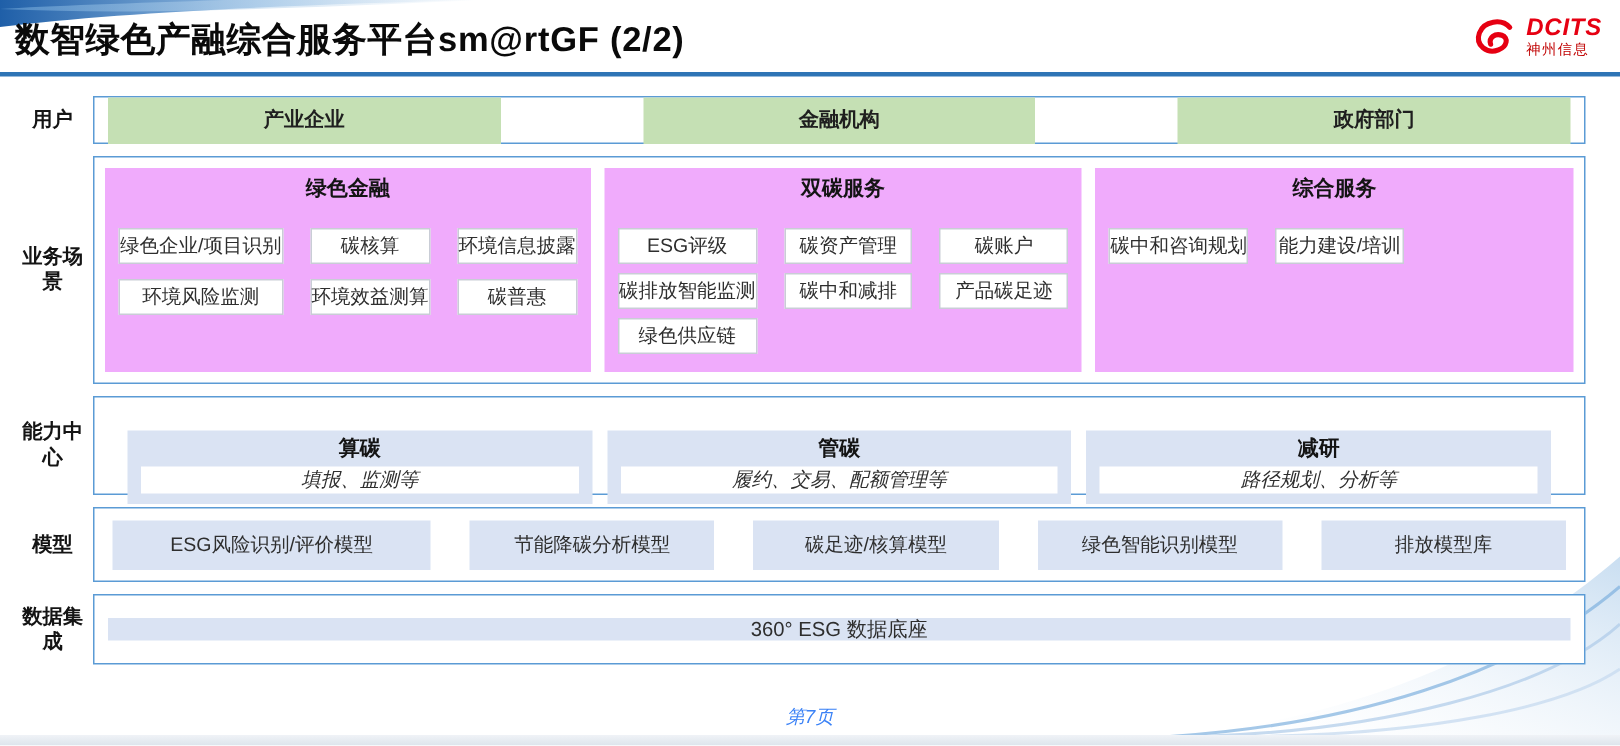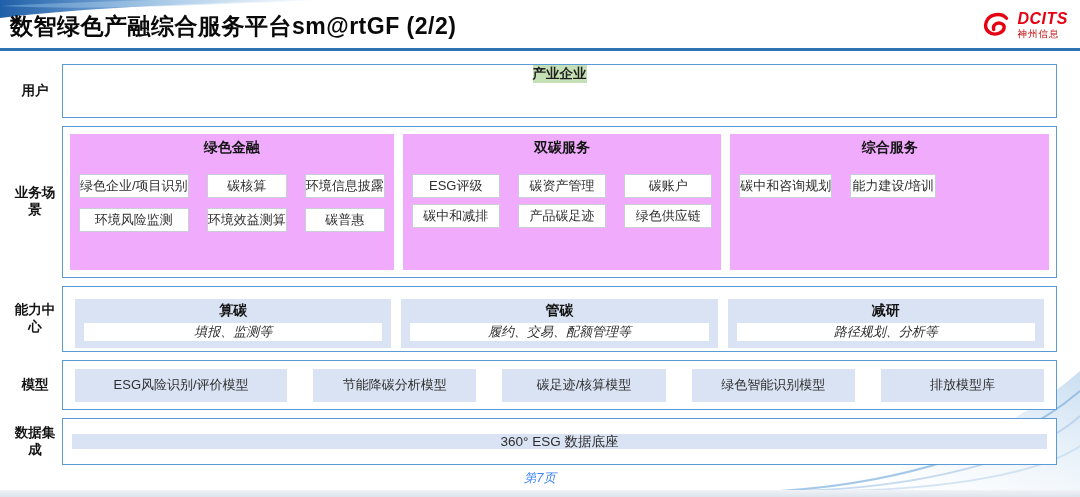--- a/index.html
+++ b/index.html
@@ -22,34 +22,34 @@
   .logo-text-wrap { display:flex; flex-direction:column; align-items:flex-start; line-height:1; }
   .logo-name { color:#E60012; font-weight:bold; font-style:italic; font-size:16px; letter-spacing:0.5px; }
   .logo-sub { color:#C00000; font-size:9.5px; margin-top:2px; letter-spacing:1px; }
   
   .diagram { position:absolute; top:64px; left:8px; right:23px; display:flex; flex-direction:column; gap:8px; }
   .row { display:grid; grid-template-columns:54px 1fr; }
   .row-label { display:flex; align-items:center; justify-content:center; text-align:center;
     font-weight:bold; font-size:13.5px; color:#141414; line-height:1.25; padding:0 4px; }
   .row-box { background:#fff; border:1.5px solid #5B9BD5; box-sizing:border-box; }
   
-  .users-box { height:54px; display:flex; align-items:center; gap:95px; padding:0 9px;flex-direction:column; }
+  .users-box { height:32px; display:flex; align-items:center; gap:95px; padding:0 9px; }
   .green-box { flex:1; background:#C5E0B4; height:31px; display:flex; align-items:center; justify-content:center;
     font-size:13.5px; font-weight:bold; color:#1f1f1f; }
   
   .scenarios-box { height:152px; display:grid; grid-template-columns:1fr 1fr 1fr; gap:9px; padding:7px; }
   .scenario-col { background:#f0abfc; padding:3px 9px 8px; display:flex; flex-direction:column; }
   .col-title { text-align:center; font-weight:bold; font-size:14px; color:#141414; padding:2px 0 5px; }
   .col-grid { display:grid; grid-template-columns:1fr 1fr 1fr; column-gap:18px; align-content:start;margin-top:12px; }
   .gap-wide { row-gap:10px; }
   .gap-tight { row-gap:6px; }
   .white-item { background:#fff; border:1px solid #c9cdd6; height:22px; display:flex; align-items:center; justify-content:center;
     font-size:13px; color:#2e2e2e; white-space:nowrap; }
   
-  .caps-box { height:66px; display:grid; grid-template-columns:1fr 1fr 1fr; gap:10px; padding:12px; }
+  .caps-box { height:66px; display:grid; grid-template-columns:1fr 1fr 1fr; gap:10px; padding:22px; }
   .cap-box { background:#DAE3F3; display:flex; flex-direction:column; padding:3px 9px 7px; }
   .cap-title { text-align:center; font-weight:bold; font-size:14px; color:#141414; }
   .cap-desc { background:#fff; flex:1; margin-top:3px; display:flex; align-items:center; justify-content:center;
     font-style:italic; font-size:13px; color:#2e2e2e; }
   
   .models-box { height:50px; display:flex; align-items:center; gap:26px; padding:0 12px; }
   .model-box { flex:1; background:#DAE3F3; height:33px; display:flex; align-items:center; justify-content:center;
     font-size:13px; color:#2e2e2e; white-space:nowrap; }
   .model-box:first-child { flex:1.3; }
   
@@ -132,20 +132,21 @@
           <div class="white-item">碳普惠</div>
         </div>
       </div>
 
       <div class="scenario-col">
         <div class="col-title">双碳服务</div>
         <div class="col-grid gap-tight">
           <div class="white-item">ESG评级</div>
           <div class="white-item">碳资产管理</div>
           <div class="white-item">碳账户</div>
+          <div class="white-item">碳排放智能监测</div>
           <div class="white-item">碳中和减排</div>
           <div class="white-item">产品碳足迹</div>
           <div class="white-item">绿色供应链</div>
         </div>
       </div>
 
       <div class="scenario-col">
         <div class="col-title">综合服务</div>
         <div class="col-grid gap-wide">
           <div class="white-item">碳中和咨询规划</div>

